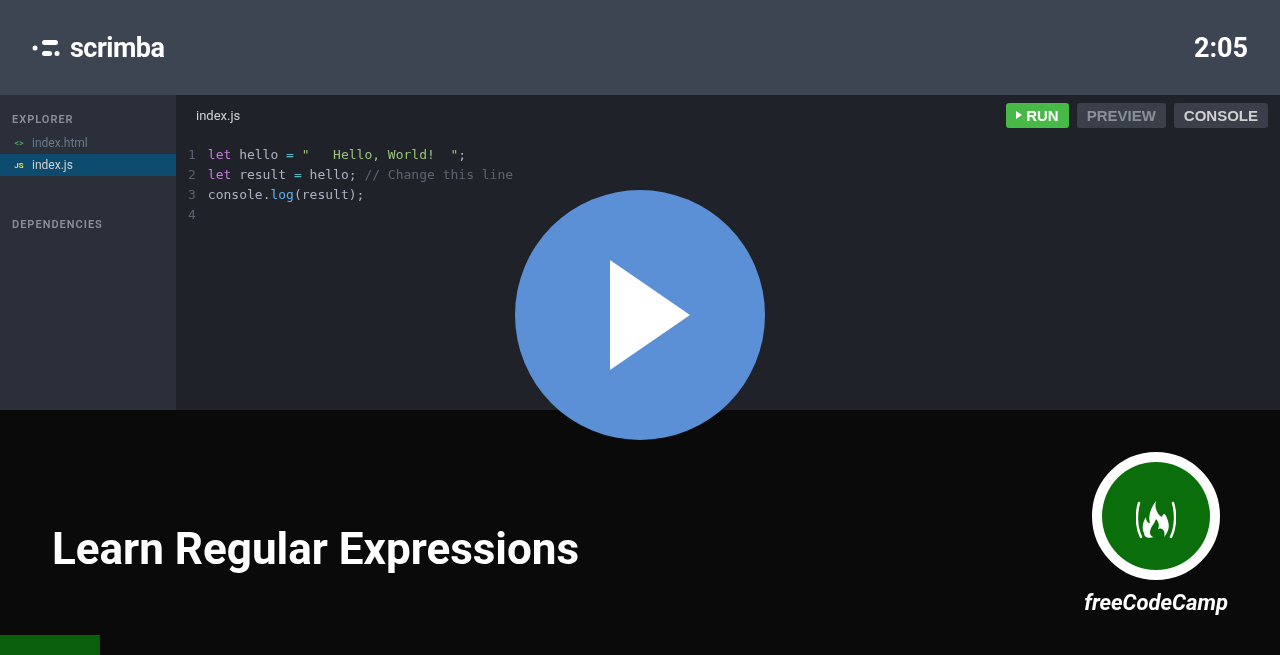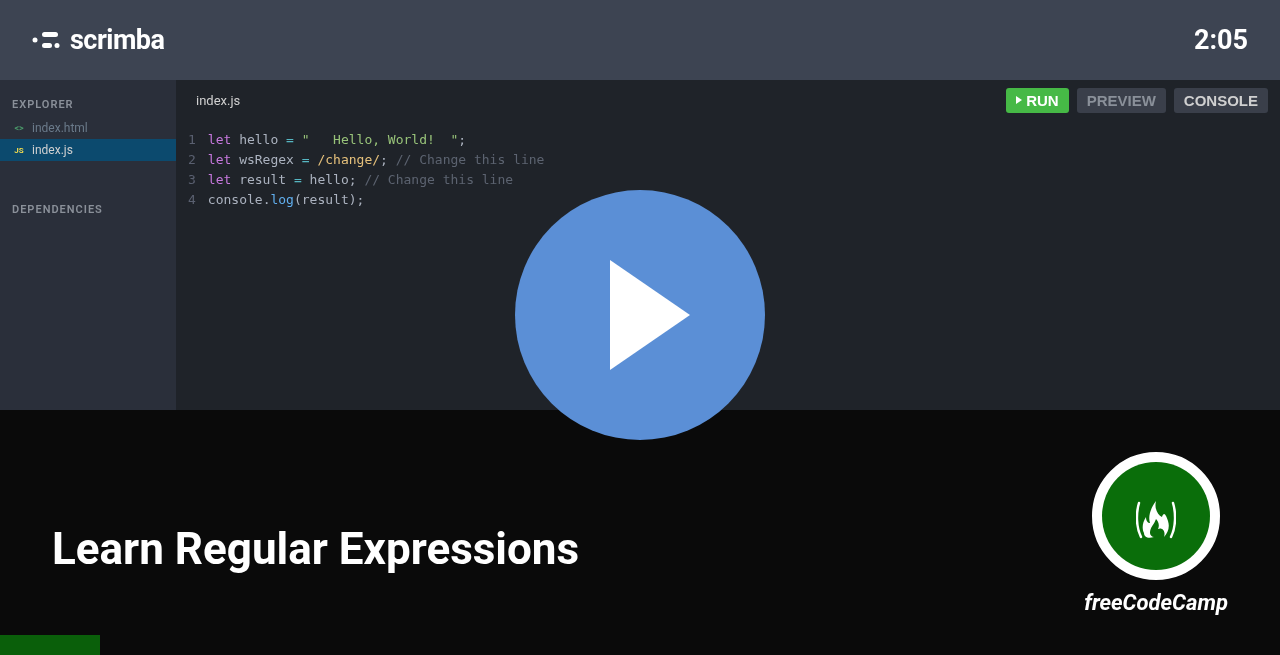--- a/index.html
+++ b/index.html
@@ -13,21 +13,21 @@
       background: #1a1d23;
       color: #d0d0d0;
       width: 1280px;
       height: 655px;
       overflow: hidden;
       position: relative;
     }
     
     .header {
       background: #3d4452;
-      height: 80px;
+      height: 95px;
       display: flex;
       align-items: center;
       justify-content: space-between;
       padding: 0 32px;
     }
     
     .logo-container {
       display: flex;
       align-items: center;
       gap: 10px;
@@ -385,21 +385,20 @@
 
     <div class="code-area" id="code-area">
       <div class="line-numbers" id="line-numbers">
           <span class="line-number">1</span>
           <span class="line-number">2</span>
           <span class="line-number">3</span>
           <span class="line-number">4</span>
         </div>
       <div class="code-content" id="code-content">
           <div class="code-line"><span class="keyword">let</span><span class="normal"> </span><span class="normal">hello</span><span class="normal"> </span><span class="operator">=</span><span class="normal"> </span><span class="string">"   Hello, World!  "</span><span class="punctuation">;</span></div>
-          <div class="code-line"><span class="keyword">let</span><span class="normal"> </span><span class="normal">wsRegex</span><span class="normal"> </span><span class="operator">=</span><span class="normal"> </span><span class="regex">/change/</span><span class="punctuation">;</span><span class="normal"> </span><span class="comment">// Change this line</span></div>
           <div class="code-line"><span class="keyword">let</span><span class="normal"> </span><span class="normal">result</span><span class="normal"> </span><span class="operator">=</span><span class="normal"> </span><span class="normal">hello</span><span class="punctuation">;</span><span class="normal"> </span><span class="comment">// Change this line</span></div>
           <div class="code-line"><span class="normal">console</span><span class="punctuation">.</span><span class="function">log</span><span class="punctuation">(</span><span class="normal">result</span><span class="punctuation">)</span><span class="punctuation">;</span></div>
         </div>
     </div>
   </div>
 </div>
 
 <div class="console-panel">
   <div class="console-header">
     <span>CONSOLE</span>

